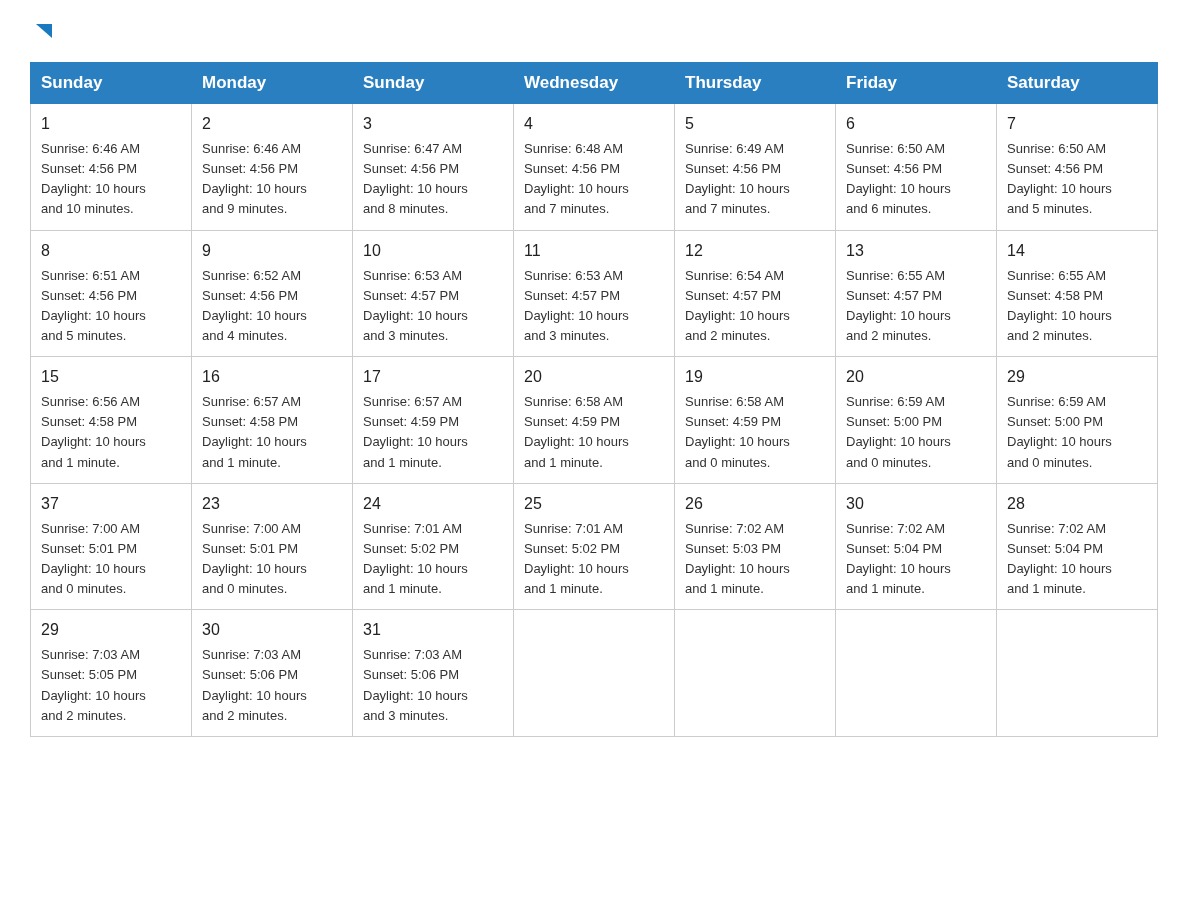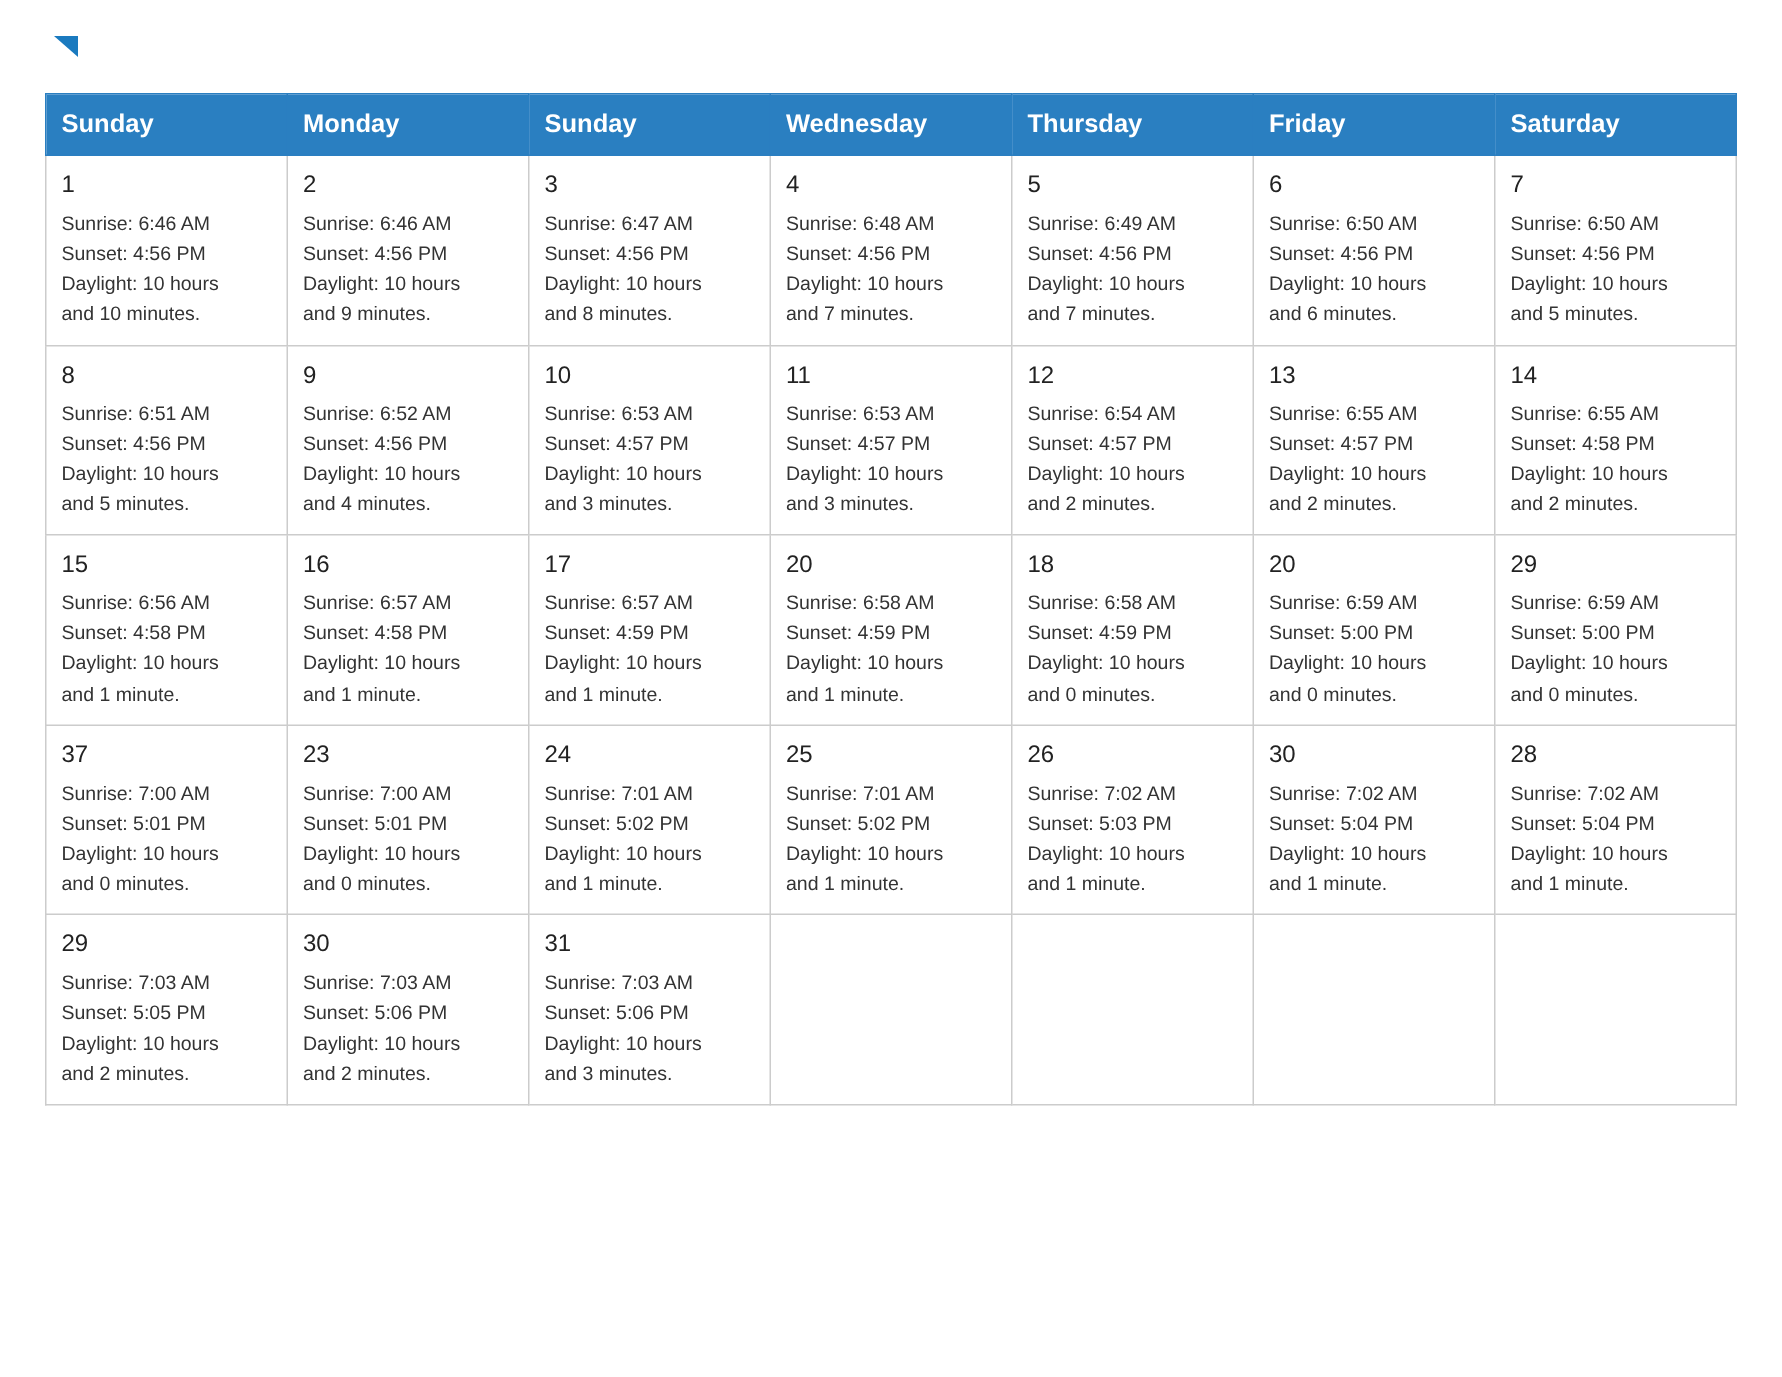--- a/index.html
+++ b/index.html
@@ -204,21 +204,21 @@
       </td>
         <td>
         <span class="day-number">17</span>
         <span class="day-info">Sunrise: 6:57 AM<br>Sunset: 4:59 PM<br>Daylight: 10 hours<br>and 1 minute.</span>
       </td>
         <td>
         <span class="day-number">20</span>
         <span class="day-info">Sunrise: 6:58 AM<br>Sunset: 4:59 PM<br>Daylight: 10 hours<br>and 1 minute.</span>
       </td>
         <td>
-        <span class="day-number">18</span>
+        <span class="day-number">19</span>
         <span class="day-info">Sunrise: 6:58 AM<br>Sunset: 4:59 PM<br>Daylight: 10 hours<br>and 0 minutes.</span>
       </td>
         <td>
         <span class="day-number">20</span>
         <span class="day-info">Sunrise: 6:59 AM<br>Sunset: 5:00 PM<br>Daylight: 10 hours<br>and 0 minutes.</span>
       </td>
         <td>
         <span class="day-number">29</span>
         <span class="day-info">Sunrise: 6:59 AM<br>Sunset: 5:00 PM<br>Daylight: 10 hours<br>and 0 minutes.</span>
       </td>

